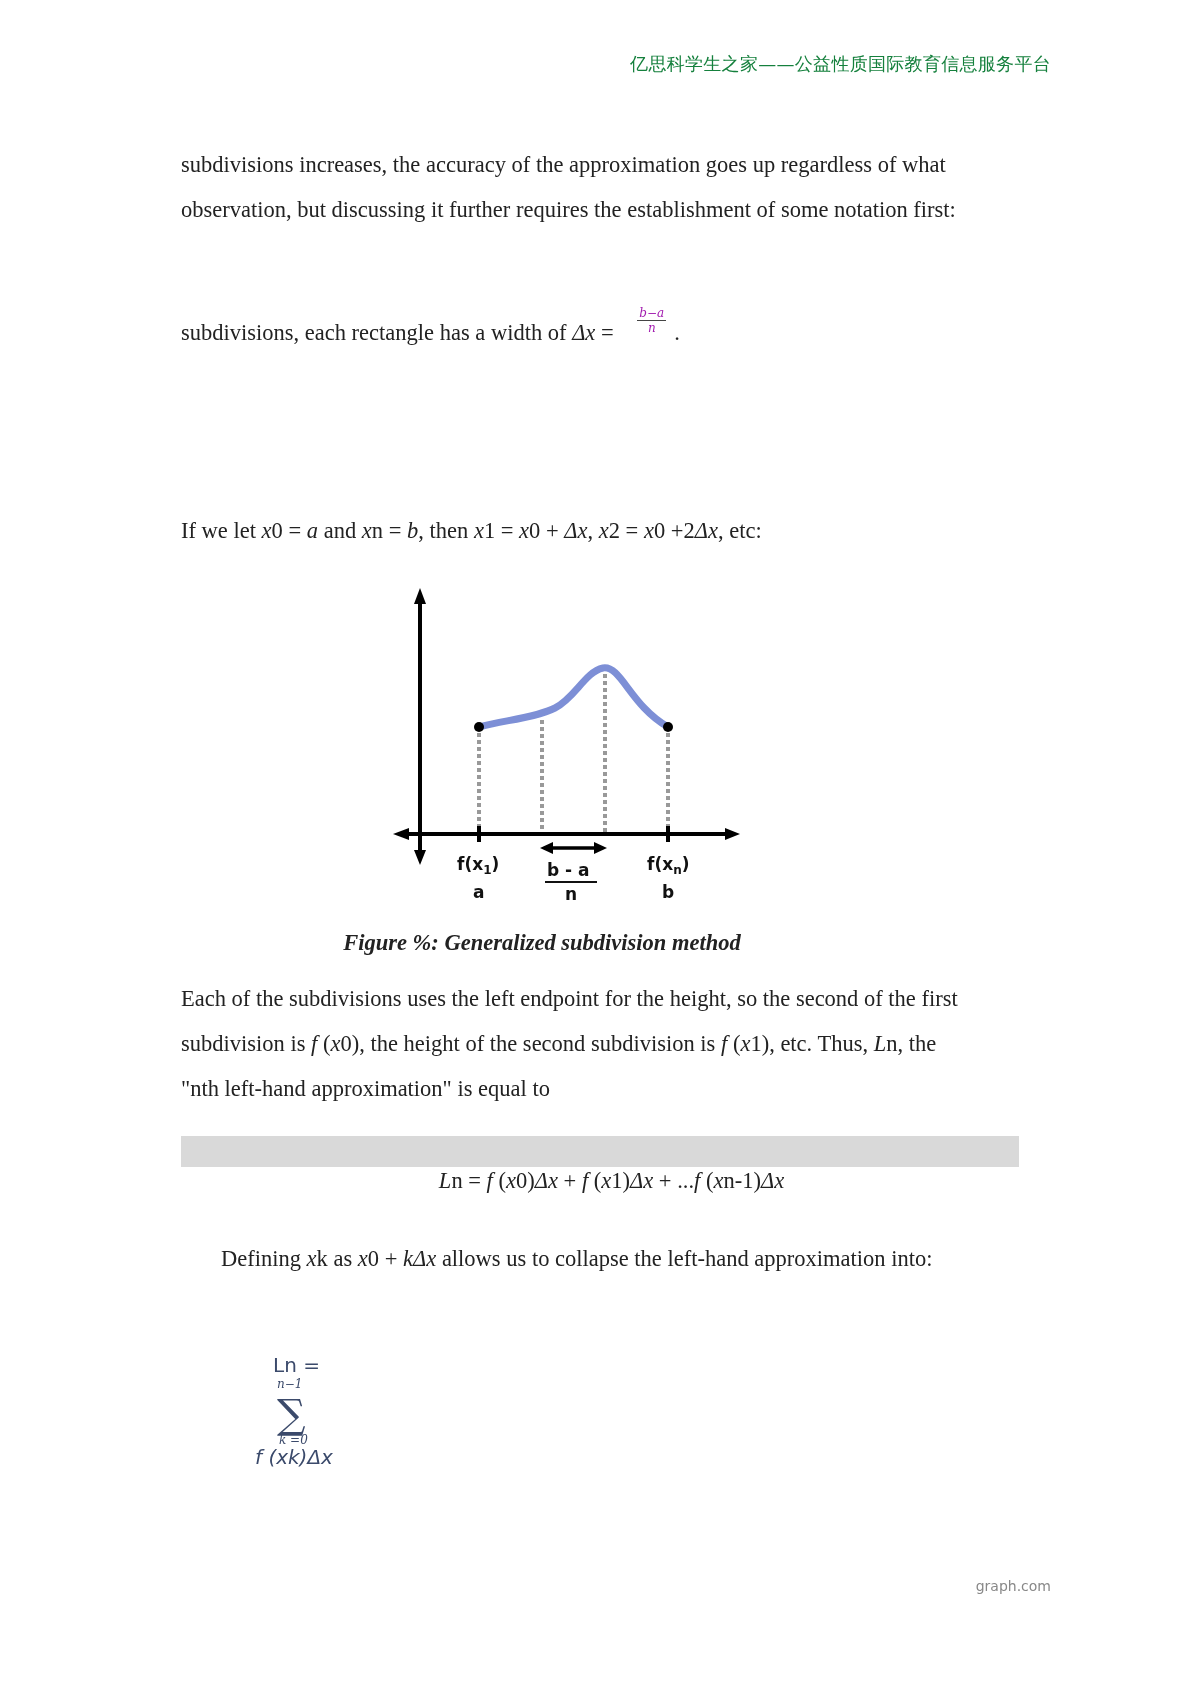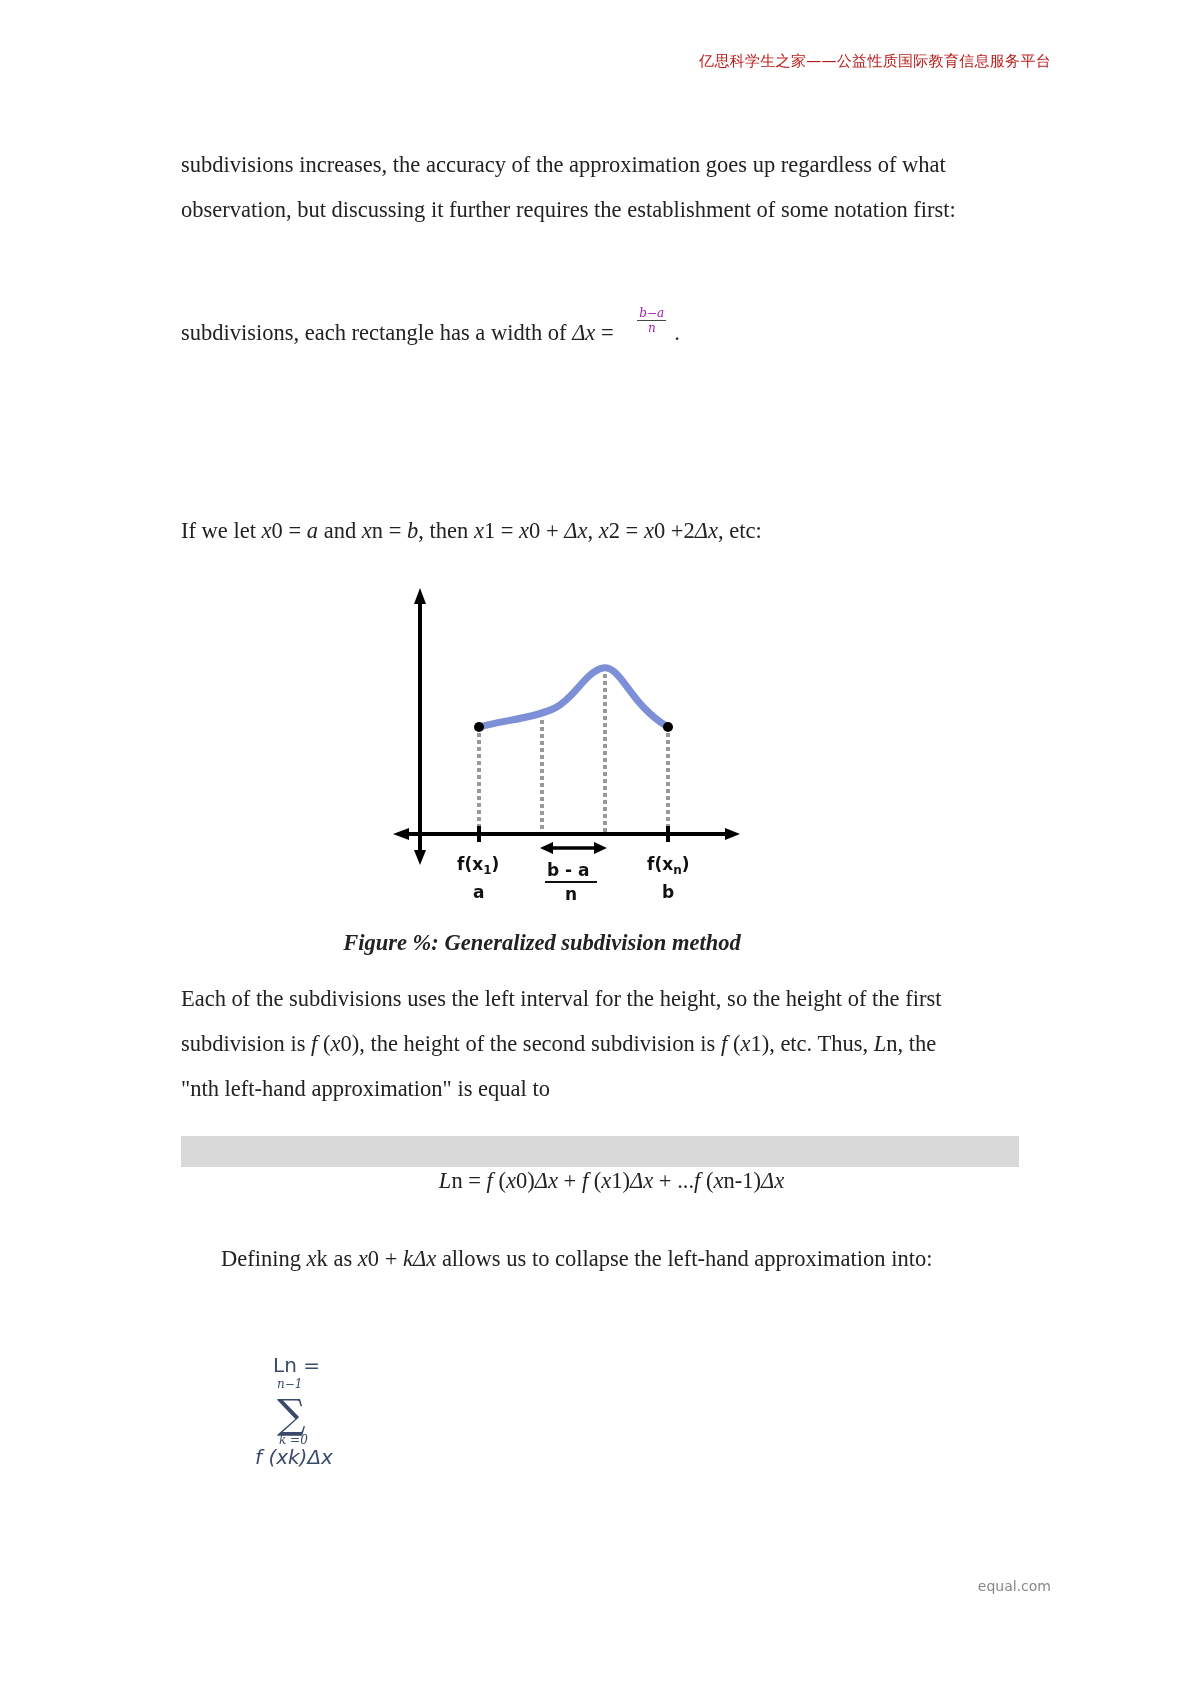--- a/index.html
+++ b/index.html
@@ -1,19 +1,19 @@
 <!DOCTYPE html>
 <html><head>
 <meta charset="utf-8">
 <style>
   html, body { margin: 0; padding: 0; background: #ffffff; }
   body { width: 1191px; height: 1684px; position: relative; overflow: hidden;
          font-family: "Liberation Serif", "DejaVu Serif", serif; color: #222; }
   .header { position: absolute; top: 52px; right: 140px; font-family: "DejaVu Sans", "Liberation Sans", sans-serif;
-            font-size: 15px; color: #b91c1c; letter-spacing: 0.3px; }
+            font-size: 18px; color: #15803d; letter-spacing: 0.3px; }
   .footer { position: absolute; top: 1578px; right: 140px; font-family: "DejaVu Sans", "Liberation Sans", sans-serif;
             font-size: 14px; color: #888; }
   .para { position: absolute; left: 181px; width: 840px; font-size: 22.5px; line-height: 45px; margin: 0; }
   .para span.line { display: block; white-space: nowrap; }
   i { font-style: italic; }
   .frac { display: inline-block; vertical-align: middle; text-align: center; font-size: 12px; line-height: 14px;
           margin: 0 8px 0 18px; position: relative; top: -14px; color: #a21caf; font-family: "DejaVu Serif", serif; }
   .frac .num { display: block; border-bottom: 1px solid #444; padding: 0 2px; font-style: italic; }
   .frac .den { display: block; font-style: italic; }
   .figure { position: absolute; left: 385px; top: 580px; width: 370px; height: 330px; }
@@ -79,21 +79,21 @@
       <text x="180" y="320">n</text>
       <text x="262" y="290"><tspan>f(x</tspan><tspan font-size="12" dy="4">n</tspan><tspan dy="-4">)</tspan></text>
       <text x="277" y="318">b</text>
     </g>
   </svg>
 </div>
 
 <div class="caption">Figure %: Generalized subdivision method</div>
 
 <div class="para" style="top:976px;">
-  <span class="line">Each of the subdivisions uses the left interval for the height, so the height of the first</span>
+  <span class="line">Each of the subdivisions uses the left endpoint for the height, so the second of the first</span>
   <span class="line"><span>subdivision is </span><i>f</i><span> (</span><i>x</i><span>0), the height of the second subdivision is </span><i>f</i><span> (</span><i>x</i><span>1), etc. Thus, </span><i>L</i><span>n, the</span></span>
   <span class="line">"nth left-hand approximation" is equal to</span>
 </div>
 
 <div class="graybar"></div>
 
 <div class="formula"><i>L</i><span>n = </span><i>f</i><span> (</span><i>x</i><span>0)</span><i>Δx</i><span> + </span><i>f</i><span> (</span><i>x</i><span>1)</span><i>Δx</i><span> + ...</span><i>f</i><span> (</span><i>x</i><span>n-1)</span><i>Δx</i></div>
 
 <div class="para" style="top:1236px;margin-left:40px;">
   <span class="line"><span>Defining </span><i>x</i><span>k as </span><i>x</i><span>0 + </span><i>kΔx</i><span> allows us to collapse the left-hand approximation into:</span></span>
@@ -104,13 +104,13 @@
     <g fill="#3b4a6b">
       <text x="18" y="22" font-family="DejaVu Sans, sans-serif" font-size="20">Ln =</text>
       <text x="22" y="38" font-family="DejaVu Serif, serif" font-style="italic" font-size="12">n−1</text>
       <text x="22" y="78" font-family="DejaVu Serif, serif" font-size="40">∑</text>
       <text x="24" y="94" font-family="DejaVu Serif, serif" font-style="italic" font-size="12">k =0</text>
       <text x="0" y="114" font-family="DejaVu Sans, sans-serif" font-style="italic" font-size="20">f (xk)Δx</text>
     </g>
   </svg>
 </div>
 
-<div class="footer">equal.com</div>
+<div class="footer">graph.com</div>
 
 </body></html>

